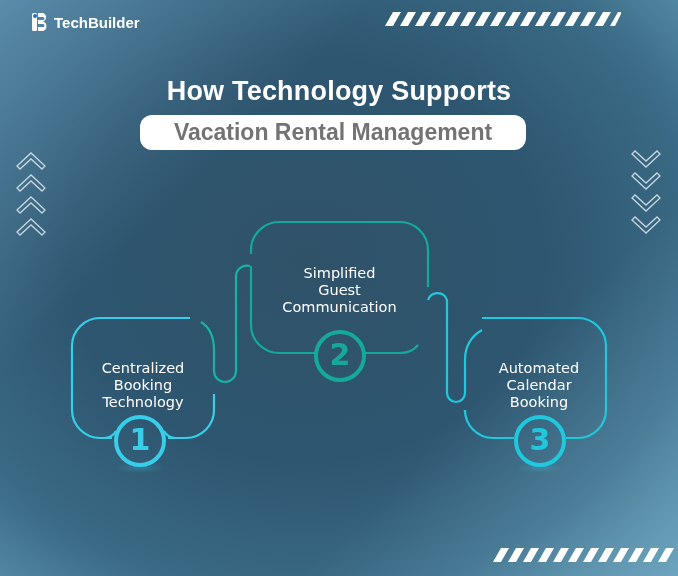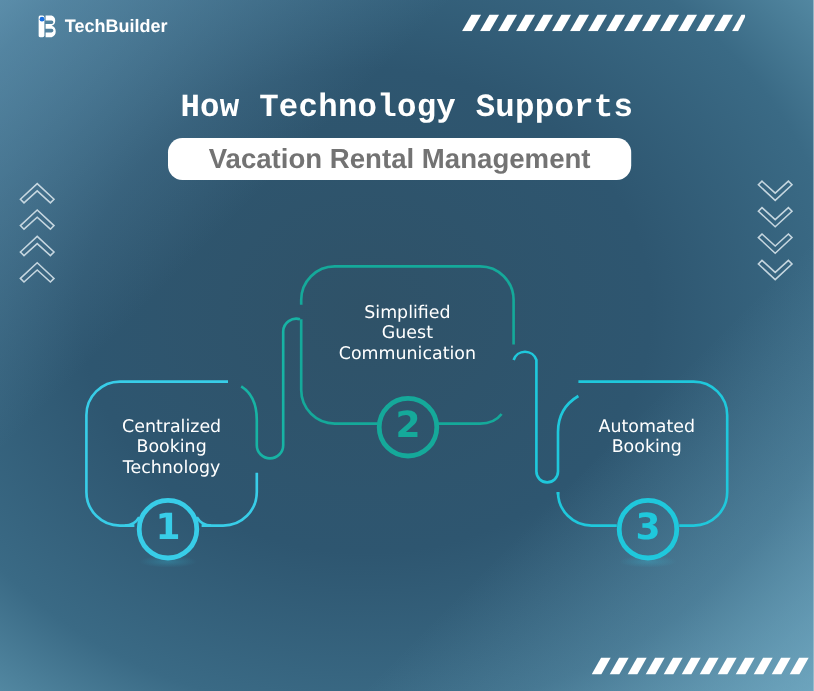--- a/index.html
+++ b/index.html
@@ -13,33 +13,33 @@
     background: linear-gradient(135deg, rgba(110,160,190,0.55) 0%, rgba(46,84,106,0) 30%, rgba(46,84,106,0) 70%, rgba(120,175,200,0.55) 100%);
   }
   .logo {
     position: absolute; left: 16px; top: 12px; display: flex; align-items: center; gap: 4px;
     color: #ffffff; font-weight: bold; font-size: 15px; padding-left: 16px;
   }
   .logo-mark { width: 18px; height: 20px; position: relative; }
   .stripes { position: absolute; }
   .title {
     position: absolute; left: 0; right: 0; top: 76px; text-align: center;
-    color: #ffffff; font-weight: bold; font-size: 27px; letter-spacing: 0.2px; font-family: Liberation Mono, monospace;
+    color: #ffffff; font-weight: bold; font-size: 27px; letter-spacing: 0.2px;
   }
   .subtitle-pill {
     position: absolute; left: 140px; top: 115px; width: 386px; height: 35px;
     background: #ffffff; border-radius: 12px;
     display: flex; align-items: center; justify-content: center;
     color: #737373; font-weight: bold; font-size: 23px;
   }
   .chev { position: absolute; }
   .diagram { position: absolute; left: 0; top: 0; }
   .box-label {
     position: absolute; text-align: center; color: #ffffff; font-size: 14.5px; line-height: 17px;
-    font-family: "DejaVu Sans", sans-serif; font-weight: normal;
+    font-family: "DejaVu Sans", sans-serif; font-weight: normal; margin-top: 12px;
   }
   .num {
     position: absolute; text-align: center; font-weight: bold; font-size: 30px;
     font-family: "DejaVu Sans", sans-serif;
   }
 </style>
 </head>
 <body>
 
 <div class="bg-overlay"></div>
@@ -180,15 +180,16 @@
 
 <div class="box-label" style="left:251px; top:253px; width:177px;">
   <div>Simplified</div>
   <div>Guest</div>
   <div>Communication</div>
 </div>
 <div class="num" style="left:316px; top:337px; width:48px; color:#15a99a;">2</div>
 
 <div class="box-label" style="left:465px; top:348px; width:148px;">
   <div>Automated</div>
+  <div>Calendar</div>
   <div>Booking</div>
 </div>
 <div class="num" style="left:516px; top:422px; width:48px; color:#1fc8dc;">3</div>
 
 </body></html>

